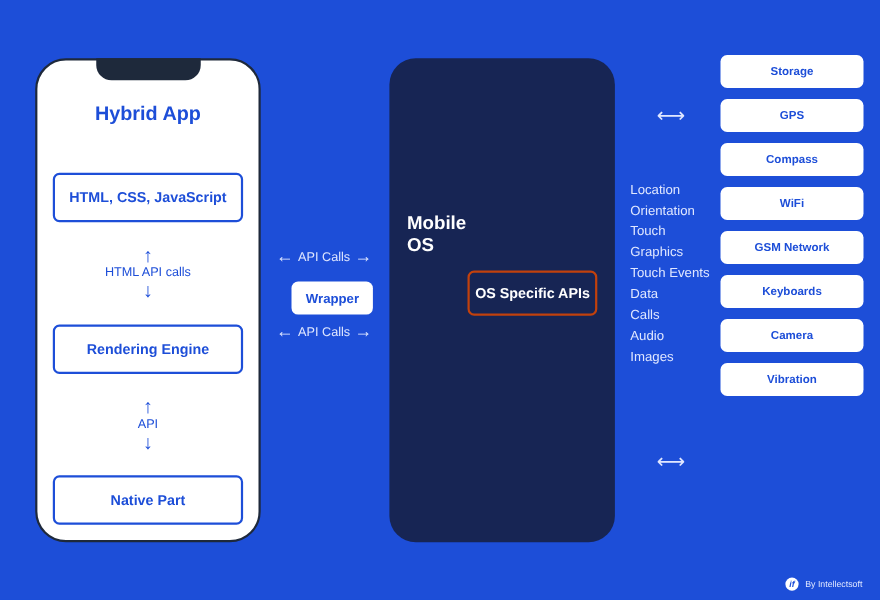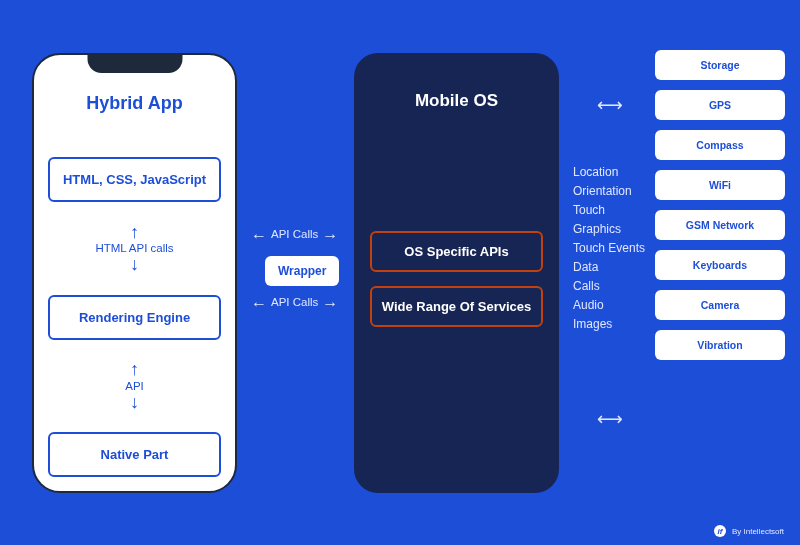--- a/index.html
+++ b/index.html
@@ -55,21 +55,21 @@
   }
   .h-conn .arrow { font-size: 16px; line-height: 1; }
 
   
   .mobile-os {
     position: absolute; left: 354px; top: 53px;
     width: 205px; height: 440px;
     background: #172554;
     border-radius: 24px;
     padding: 38px 16px;
-    display: flex; flex-direction: column; align-items: center;
+    display: flex; flex-direction: row; align-items: center;
   }
   .mobile-title { font-weight: 700; font-size: 17px; margin-bottom: 120px; }
   .os-box {
     width: 100%; border: 2px solid #c2410c; border-radius: 6px;
     text-align: center; font-size: 13px; font-weight: 600;
     padding: 11px 2px; margin-bottom: 14px;
   }
 
   
   .features {
@@ -141,21 +141,20 @@
   </div>
   <div class="h-conn" style="left:251px; top:294px;">
     <span class="arrow">←</span>
     <span>API Calls</span>
     <span class="arrow">→</span>
   </div>
 
   <div class="mobile-os">
     <div class="mobile-title">Mobile OS</div>
     <div class="os-box">OS Specific APIs</div>
-    <div class="os-box">Wide Range Of Services</div>
   </div>
 
   <div class="features">
     <span>Location</span>
     <span>Orientation</span>
     <span>Touch</span>
     <span>Graphics</span>
     <span>Touch Events</span>
     <span>Data</span>
     <span>Calls</span>

